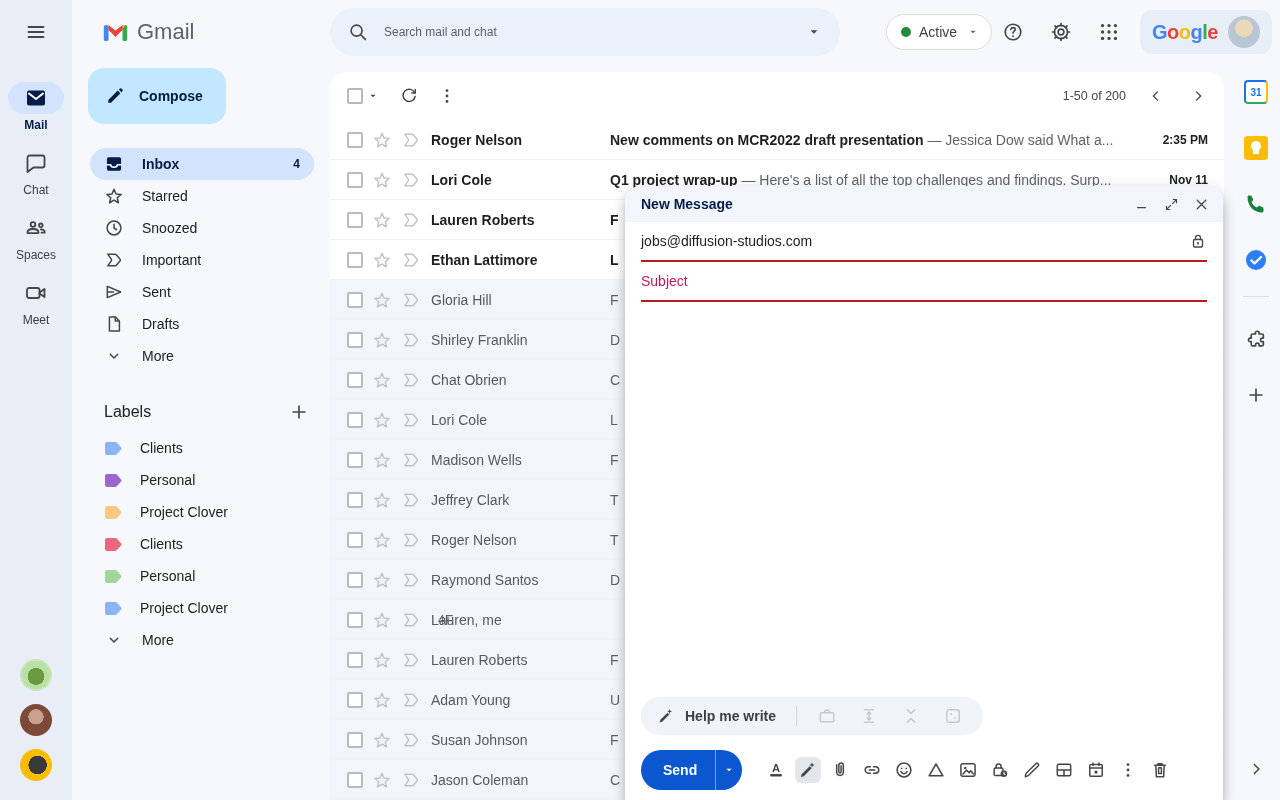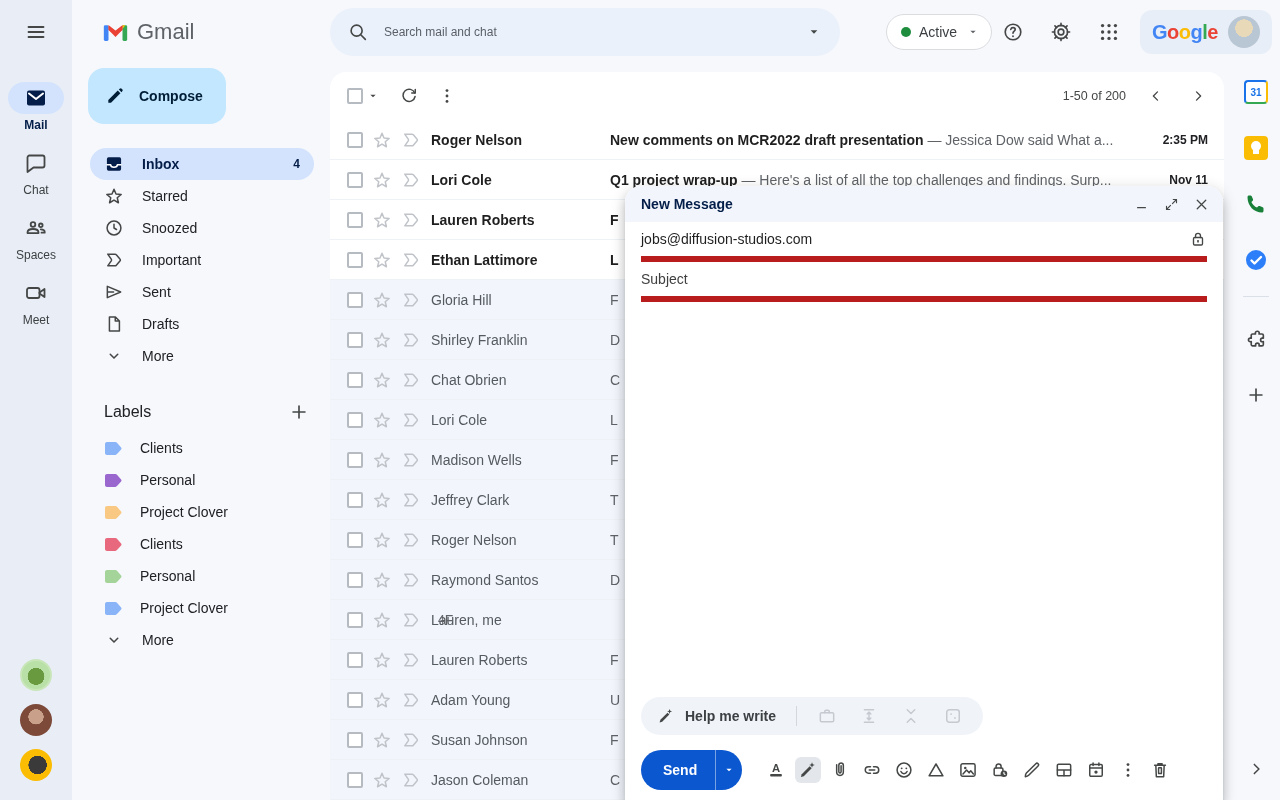--- a/index.html
+++ b/index.html
@@ -79,23 +79,23 @@
   .rsnip { color:#5f6368; }
   .rtime { width:72px; text-align:right; font-size:12px; color:#5f6368; flex:none; }
   .mrow.unread .rtime { font-weight:bold; color:#202124; }
 
   
   .compose { position:absolute; left:625px; top:186px; width:598px; height:614px; background:#fff; border-radius:16px 16px 0 0; box-shadow:0 8px 10px 1px rgba(0,0,0,.14), 0 3px 14px 2px rgba(0,0,0,.12), 0 5px 5px -3px rgba(0,0,0,.2); z-index:10; }
   .chead { height:36px; background:#f2f6fc; border-radius:16px 16px 0 0; display:flex; align-items:center; padding:0 12px 0 16px; cursor:move; }
   .ctitle { font-size:14px; font-weight:bold; color:#041e49; }
   .cwin { margin-left:auto; display:flex; gap:10px; color:#444746; }
   .cwin span { width:20px; height:20px; display:flex; align-items:center; justify-content:center; cursor:pointer; }
-  .cfield { height:40px; margin:0 16px; border-bottom:6px solid #b91c1c; display:flex; align-items:center; font-size:14px; color:#1f1f1f; cursor:text; }
+  .cfield { height:40px; margin:0 16px; border-bottom:2px solid #b91c1c; display:flex; align-items:center; font-size:14px; color:#1f1f1f; cursor:text; }
   .cfield .flock { margin-left:auto; color:#444746; cursor:pointer; }
-  .cfield.subj { color:#404040; }
+  .cfield.subj { color:#be185d; }
   .cbody { position:absolute; left:0; top:302px; right:0; bottom:100px; cursor:text; }
   .help-pill { position:absolute; left:16px; top:511px; height:38px; border-radius:19px; background:#f0f4f9; display:inline-flex; align-items:center; padding:0 20px 0 16px; gap:10px; }
   .hp-icon { color:#444746; cursor:pointer; }
   .hp-label { font-size:14px; font-weight:bold; color:#3c4043; cursor:pointer; white-space:nowrap; }
   .hp-div { width:1px; height:20px; background:#d4d8dd; margin:0 10px; }
   .hp-refine { display:flex; gap:22px; color:#c6cad0; }
   .hp-refine span { display:flex; cursor:pointer; }
   .cfoot { position:absolute; left:16px; right:16px; bottom:10px; height:40px; display:flex; align-items:center; }
   .send-split { display:flex; height:40px; border-radius:20px; overflow:hidden; background:#0b57d0; flex:none; }
   .send-main { padding:0 18px 0 22px; color:#fff; font-size:14px; font-weight:bold; display:flex; align-items:center; cursor:pointer; }

